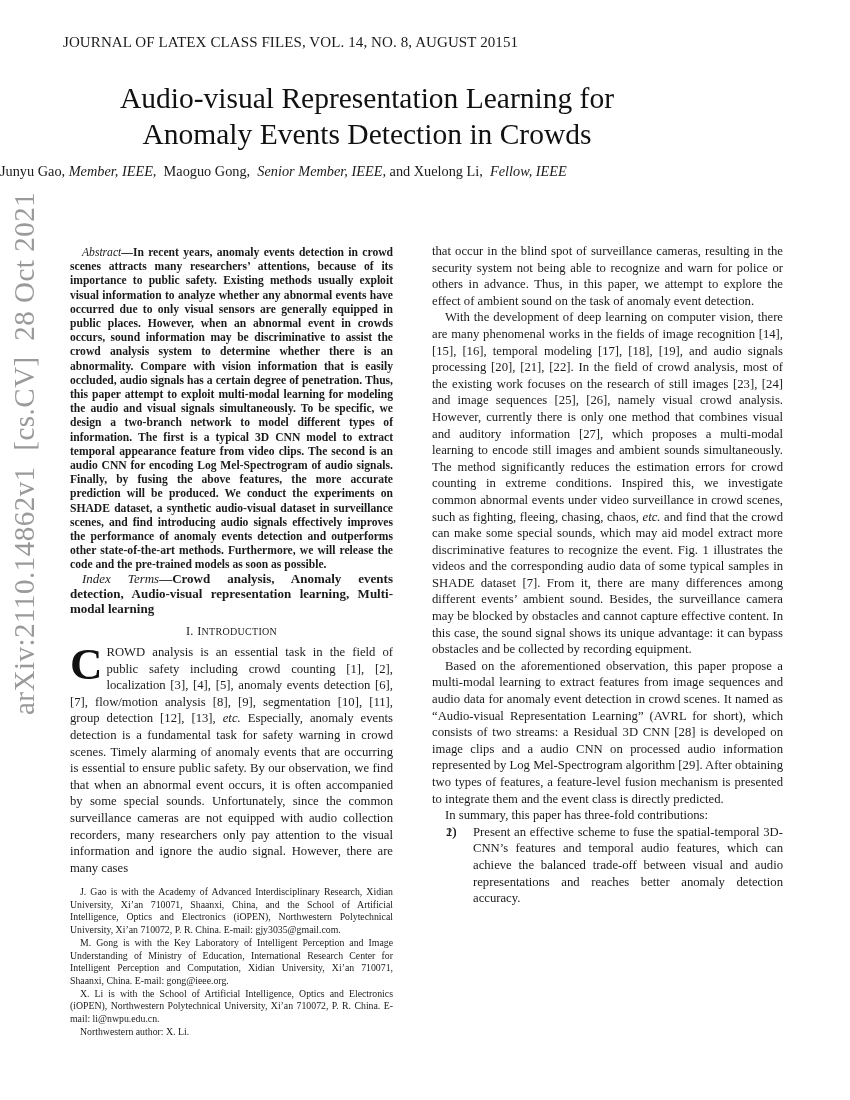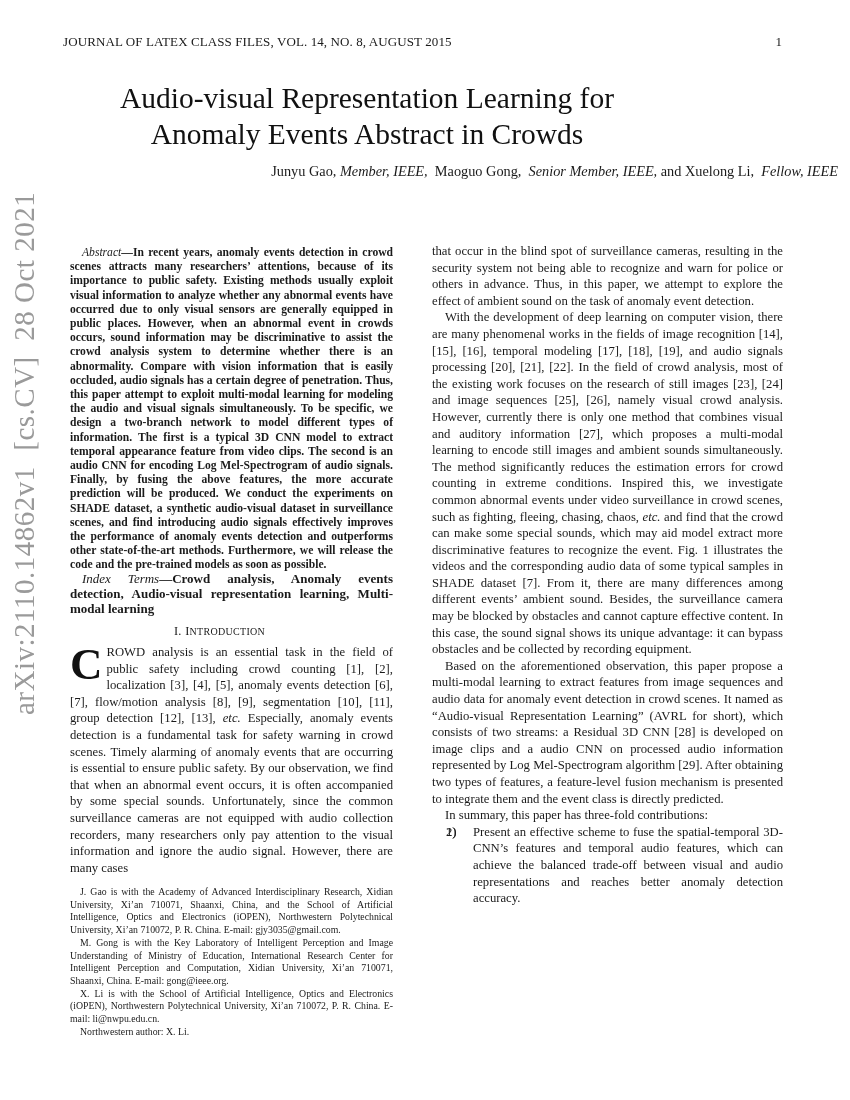--- a/index.html
+++ b/index.html
@@ -2,28 +2,28 @@
 <html><head>
 <meta charset="utf-8">
 <style>
   html, body { margin: 0; padding: 0; background: #ffffff; }
   body {
     width: 850px; height: 1100px; position: relative; overflow: hidden;
     font-family: "Liberation Serif", "DejaVu Serif", serif; color: #1a1a1a;
   }
   .running-head {
     position: absolute; top: 34px; left: 63px; right: 68px;
-    font-size: 13px; letter-spacing: 0.1px; display: flex; justify-content: space-between;
+    font-size: 15px; letter-spacing: 0.1px; display: flex; 
   }
   .title {
     position: absolute; top: 80px; left: 0; width: 734px; text-align: center;
     font-size: 29.5px; line-height: 36px; font-weight: normal; margin: 0; color: #111;
   }
   .authors {
-    position: absolute; top: 163px; left: 0; width: 838px; text-align: right;
+    position: absolute; top: 163px; left: 0; width: 838px; text-align: left;
     font-size: 14.3px; white-space: pre;
   }
   .authors i { font-style: italic; }
   .arxiv {
     position: absolute; left: 8px; top: 715px;
     transform: rotate(-90deg); transform-origin: 0 0;
     font-size: 29px; color: #9a9a9a; white-space: pre; letter-spacing: 0.5px;
   }
   .col { position: absolute; text-align: justify; }
   .col-left { left: 70px; width: 323px; }
@@ -31,21 +31,21 @@
   .abstract {
     top: 246px; font-size: 11.6px; line-height: 14.2px; font-weight: bold;
     text-indent: 12px; margin: 0;
   }
   .abstract i, .index-terms i { font-style: italic; font-weight: normal; }
   .index-terms {
     top: 571px; font-size: 13px; line-height: 15px; font-weight: bold;
     text-indent: 12px; margin: 0;
   }
   .section-heading {
-    position: absolute; top: 624px; left: 58px; width: 323px; text-align: center;
+    position: absolute; top: 624px; left: 70px; width: 323px; text-align: center;
     font-size: 12.4px; letter-spacing: 0.3px; margin: 0; font-weight: normal;
   }
   .section-heading .sc { font-size: 10px; }
   .intro {
     top: 644px; font-size: 12.7px; line-height: 16.6px; margin: 0;
   }
   .dropcap {
     float: left; font-size: 45px; line-height: 34px; font-weight: bold;
     margin: 3px 4px 0 0; color: #111;
   }
@@ -65,21 +65,21 @@
 </head>
 <body>
 
 <div class="running-head">
   <span>JOURNAL OF LATEX CLASS FILES, VOL. 14, NO. 8, AUGUST 2015</span>
   <span>1</span>
 </div>
 
 <h1 class="title">
   <span>Audio-visual Representation Learning for</span><br>
-  <span>Anomaly Events Abstract in Crowds</span>
+  <span>Anomaly Events Detection in Crowds</span>
 </h1>
 
 <div class="authors"><span>Junyu Gao, </span><i>Member, IEEE,</i><span>  Maoguo Gong,  </span><i>Senior Member, IEEE,</i><span> and Xuelong Li,  </span><i>Fellow, IEEE</i></div>
 
 <div class="arxiv">arXiv:2110.14862v1  [cs.CV]  28 Oct 2021</div>
 
 <p class="col col-left abstract"><i>Abstract</i><span>—In recent years, anomaly events detection in crowd scenes attracts many researchers’ attentions, because of its importance to public safety. Existing methods usually exploit visual information to analyze whether any abnormal events have occurred due to only visual sensors are generally equipped in public places. However, when an abnormal event in crowds occurs, sound information may be discriminative to assist the crowd analysis system to determine whether there is an abnormality. Compare with vision information that is easily occluded, audio signals has a certain degree of penetration. Thus, this paper attempt to exploit multi-modal learning for modeling the audio and visual signals simultaneously. To be specific, we design a two-branch network to model different types of information. The first is a typical 3D CNN model to extract temporal appearance feature from video clips. The second is an audio CNN for encoding Log Mel-Spectrogram of audio signals. Finally, by fusing the above features, the more accurate prediction will be produced. We conduct the experiments on SHADE dataset, a synthetic audio-visual dataset in surveillance scenes, and find introducing audio signals effectively improves the performance of anomaly events detection and outperforms other state-of-the-art methods. Furthermore, we will release the code and the pre-trained models as soon as possible.</span></p>
 
 <p class="col col-left index-terms"><i>Index Terms</i><span>—Crowd analysis, Anomaly events detection, Audio-visual representation learning, Multi-modal learning</span></p>
 

